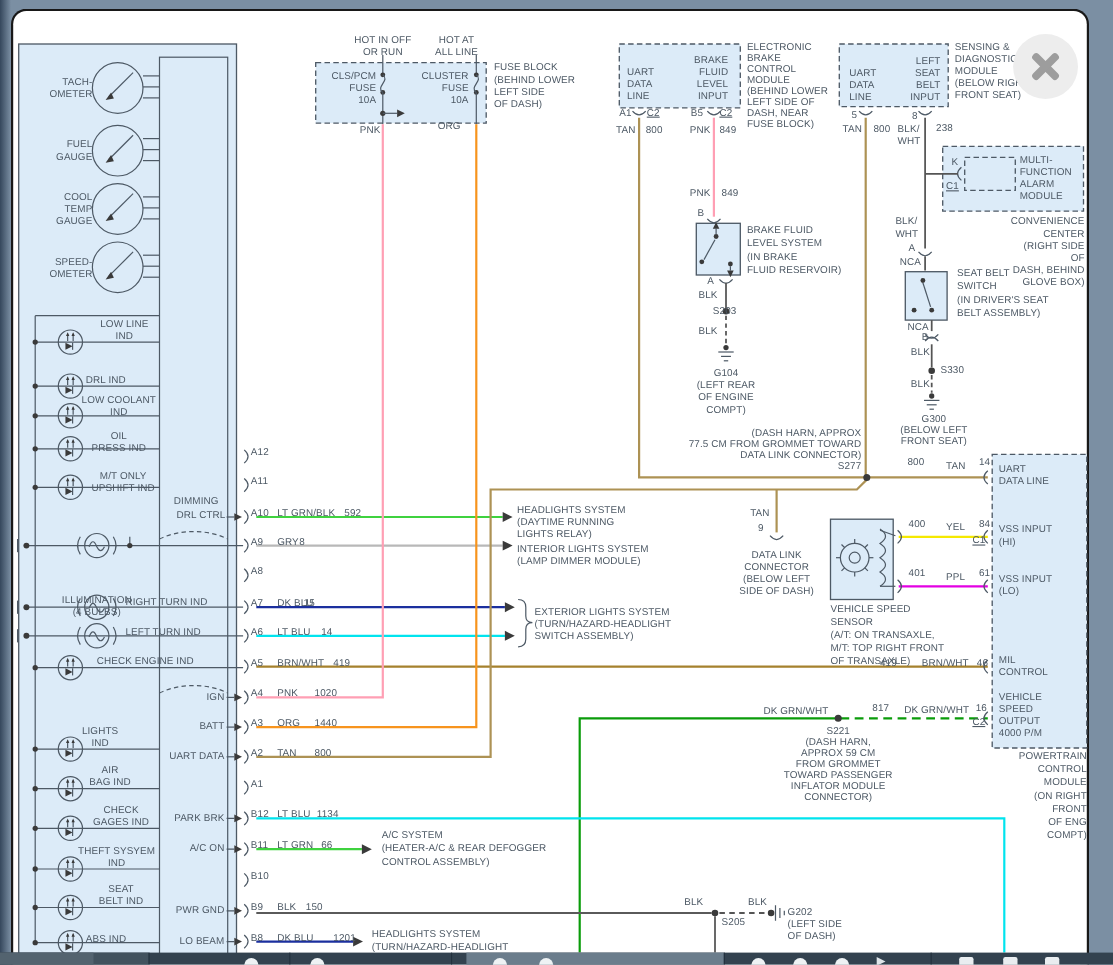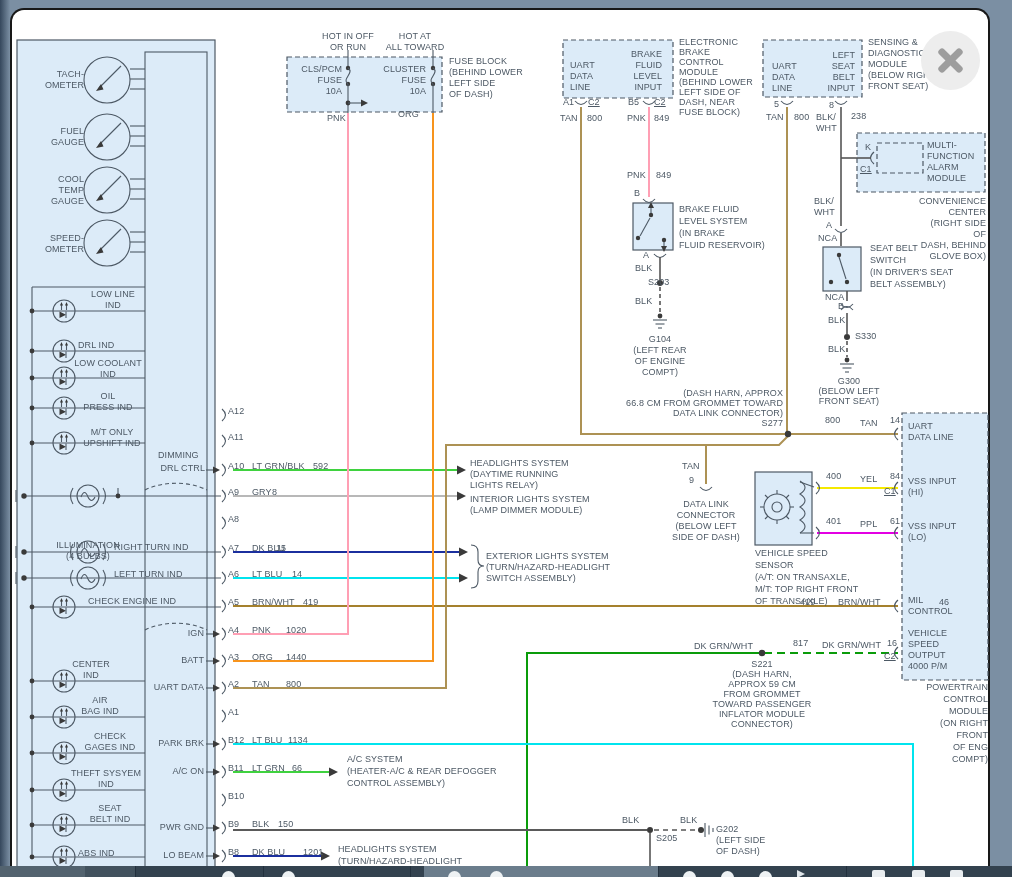--- a/index.html
+++ b/index.html
@@ -349,21 +349,21 @@
 OMETER</div>
 <div class="t c" style="left:113px;top:289px">LOW LINE
 IND</div>
 <div class="t" style="left:78px;top:340px">DRL IND</div>
 <div class="t c" style="left:108px;top:358px">LOW COOLANT
 IND</div>
 <div class="t c" style="left:108px;top:391px">OIL
 PRESS IND</div>
 <div class="t c" style="left:112px;top:427px">M/T ONLY
 UPSHIFT IND</div>
-<div class="t c" style="left:91px;top:659px">CENTER
+<div class="t c" style="left:91px;top:659px">LIGHTS
 IND</div>
 <div class="t c" style="left:100px;top:695px">AIR
 BAG IND</div>
 <div class="t c" style="left:110px;top:731px">CHECK
 GAGES IND</div>
 <div class="t c" style="left:106px;top:768px">THEFT SYSYEM
 IND</div>
 <div class="t c" style="left:110px;top:803px">SEAT
 BELT IND</div>
 <div class="t" style="left:78px;top:848px">ABS IND</div>
@@ -435,21 +435,21 @@
 SWITCH ASSEMBLY)</div>
 <div class="t lh12" style="left:347px;top:753px">A/C SYSTEM
 (HEATER-A/C &amp; REAR DEFOGGER
 CONTROL ASSEMBLY)</div>
 <div class="t lh12" style="left:338px;top:843px">HEADLIGHTS SYSTEM
 (TURN/HAZARD-HEADLIGHT</div>
 
 <div class="t c" style="left:348px;top:31px">HOT IN OFF
 OR RUN</div>
 <div class="t c" style="left:415px;top:31px">HOT AT
-ALL TOWARD</div>
+ALL LINE</div>
 <div class="t r" style="left:342px;top:64px">CLS/PCM
 FUSE
 10A</div>
 <div class="t r" style="left:426px;top:64px">CLUSTER
 FUSE
 10A</div>
 <div class="t" style="left:449px;top:56px">FUSE BLOCK
 (BEHIND LOWER
 LEFT SIDE
 OF DASH)</div>
@@ -538,21 +538,21 @@
 <div class="t" style="left:643px;top:250px">A</div>
 <div class="t" style="left:635px;top:263px">BLK</div>
 <div class="t" style="left:648px;top:277px">S203</div>
 <div class="t" style="left:635px;top:296px">BLK</div>
 <div class="t c" style="left:660px;top:334px">G104
 (LEFT REAR
 OF ENGINE
 COMPT)</div>
 
 <div class="t r lh10" style="left:783px;top:388px">(DASH HARN, APPROX
-66.8 CM FROM GROMMET TOWARD
+77.5 CM FROM GROMMET TOWARD
 DATA LINK CONNECTOR)
 S277</div>
 <div class="t" style="left:825px;top:415px">800</div>
 <div class="t" style="left:860px;top:418px">TAN</div>
 <div class="t" style="left:890px;top:415px">14</div>
 <div class="t" style="left:682px;top:461px">TAN</div>
 <div class="t" style="left:689px;top:475px">9</div>
 <div class="t c" style="left:706px;top:499px">DATA LINK
 CONNECTOR
 (BELOW LEFT
@@ -566,21 +566,21 @@
 <div class="t" style="left:860px;top:519px">PPL</div>
 <div class="t" style="left:890px;top:516px">61</div>
 <div class="t lh12" style="left:755px;top:547px">VEHICLE SPEED
 SENSOR
 (A/T: ON TRANSAXLE,
 M/T: TOP RIGHT FRONT
 OF TRANSAXLE)</div>
 
 <div class="t" style="left:800px;top:597px">419</div>
 <div class="t" style="left:838px;top:597px">BRN/WHT</div>
-<div class="t" style="left:939px;top:597px">46</div>
+<div class="t" style="left:888px;top:597px">46</div>
 <div class="t" style="left:694px;top:641px">DK GRN/WHT</div>
 <div class="t" style="left:793px;top:638px">817</div>
 <div class="t" style="left:822px;top:640px">DK GRN/WHT</div>
 <div class="t" style="left:887px;top:638px">16</div>
 <div class="t u" style="left:884px;top:651px">C2</div>
 <div class="t c lh10" style="left:762px;top:659px">S221
 (DASH HARN,
 APPROX 59 CM
 FROM GROMMET
 TOWARD PASSENGER

